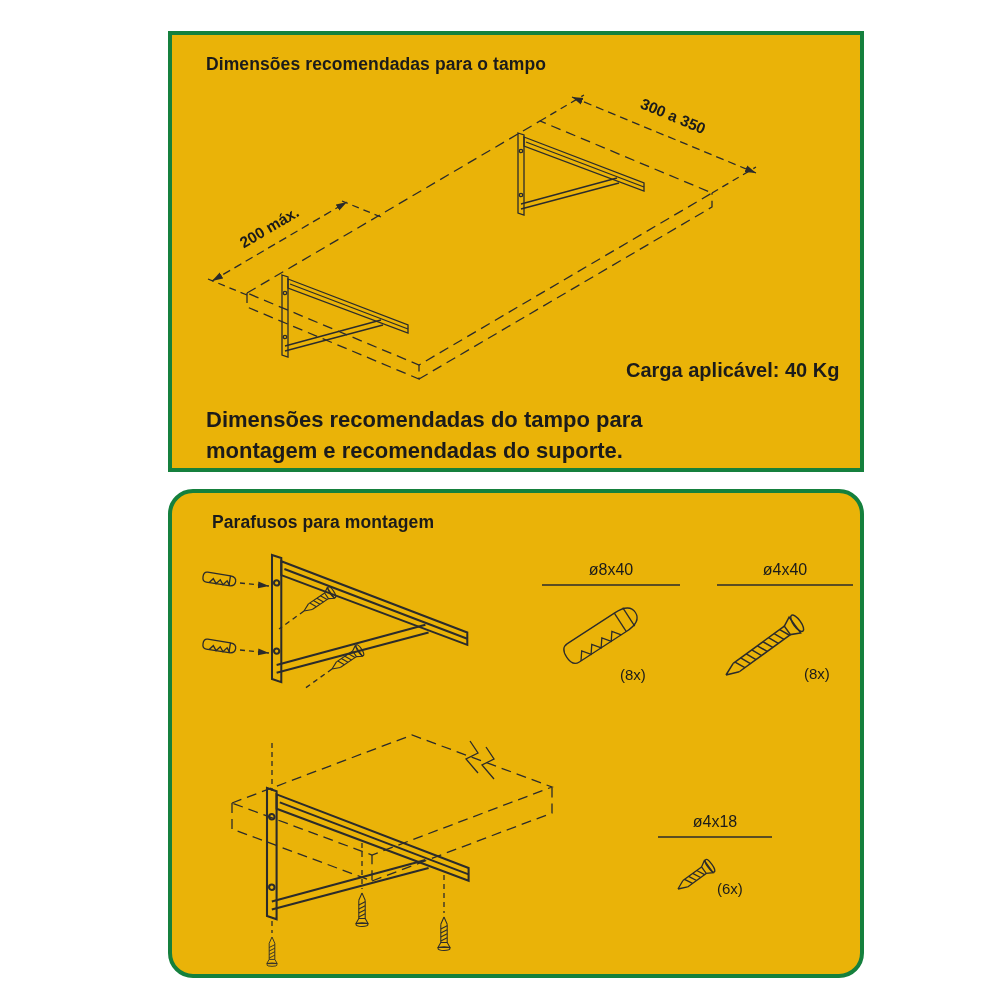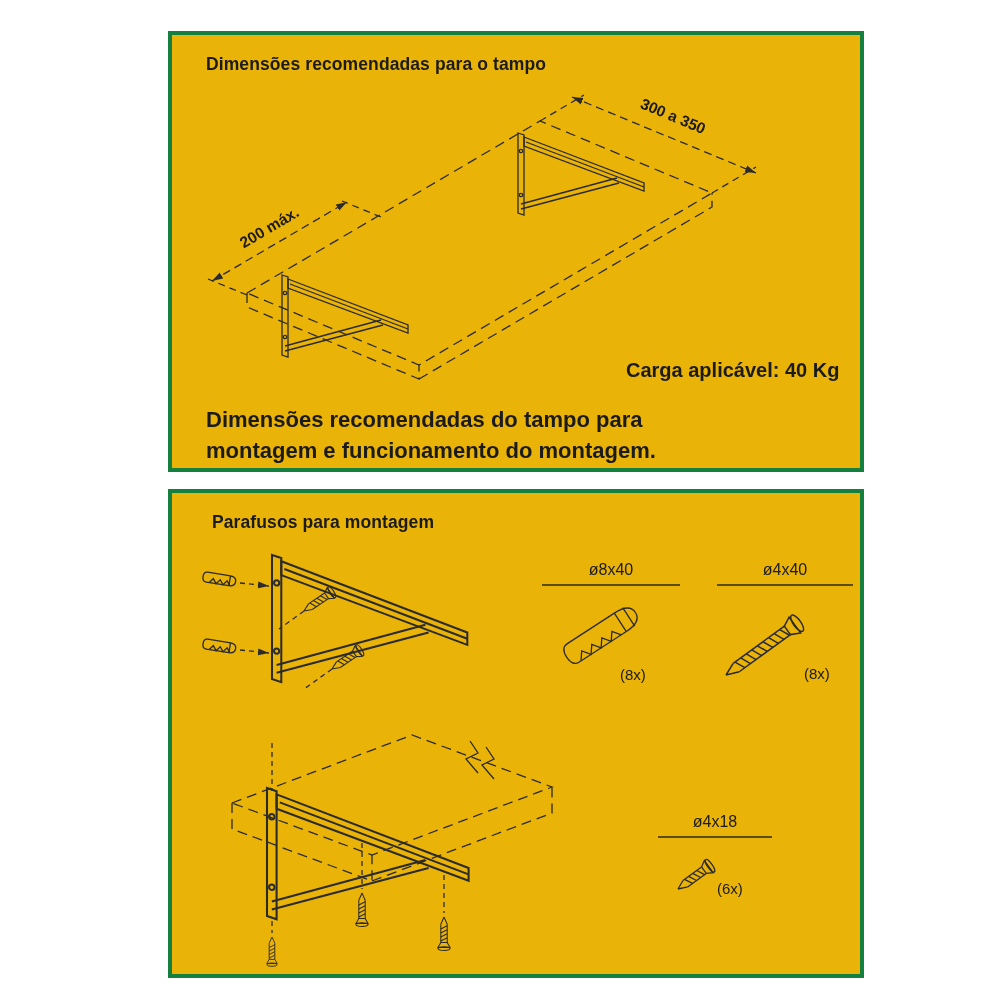--- a/index.html
+++ b/index.html
@@ -3,21 +3,21 @@
 <meta charset="utf-8">
 <style>
   html,body{margin:0;padding:0;}
   body{
     width:1000px;height:1000px;position:relative;background:#ffffff;
     font-family:"Liberation Sans","DejaVu Sans",sans-serif;color:#1b1b1b;
     overflow:hidden;
   }
   .panel{position:absolute;left:168px;width:688px;background:#eab308;border:4px solid #15803d;}
   #panel1{top:31px;height:433px;}
-  #panel2{top:489px;height:481px;}
+  #panel2{top:489px;height:481px;border-radius:25px;}
   .ptitle{position:absolute;font-size:17.5px;font-weight:700;letter-spacing:.1px;white-space:nowrap;}
   #panel1 .ptitle{left:34px;top:19px;}
   #panel2 .ptitle{left:40px;top:19px;}
   svg.diagram{position:absolute;left:0;top:0;width:100%;height:100%;}
   .loadtxt{position:absolute;left:429px;top:324px;font-size:20px;font-weight:700;white-space:nowrap;margin-left:25px;}
   .caption{position:absolute;left:34px;top:369px;font-size:22px;font-weight:700;line-height:1.42;}
   .dimtxt{font-size:15.5px;font-weight:700;fill:#1b1b1b;}
   .spectxt{font-size:16px;font-weight:400;fill:#1b1b1b;}
   .qtytxt{font-size:15px;font-weight:400;fill:#1b1b1b;}
   .ln{stroke:#2b2b2b;stroke-width:1.3;fill:none;}
@@ -70,21 +70,21 @@
         <path class="ln" stroke-width="1.1" stroke-dasharray="7 5" d="M209,182 L170,166"></path>
         <path class="ln" stroke-width="1.2" stroke-dasharray="8 5" marker-start="url(#arrow)" marker-end="url(#arrow)" d="M40,246 L175,167"></path>
         <text class="dimtxt" x="100" y="197" text-anchor="middle" transform="rotate(-30.5,100,197)">200 máx.</text>
       </g>
     </svg>
 
     <div class="loadtxt">Carga aplicável: 40 Kg</div>
 
     <div class="caption">
       <div>Dimensões recomendadas do tampo para</div>
-      <div>montagem e funcionamento do montagem.</div>
+      <div>montagem e recomendadas do suporte.</div>
     </div>
   </section>
 
   <section class="panel" id="panel2">
     <div class="ptitle">Parafusos para montagem</div>
 
     <svg class="diagram" viewBox="0 0 688 481">
       <defs>
 
         <g id="plug" fill="none">

